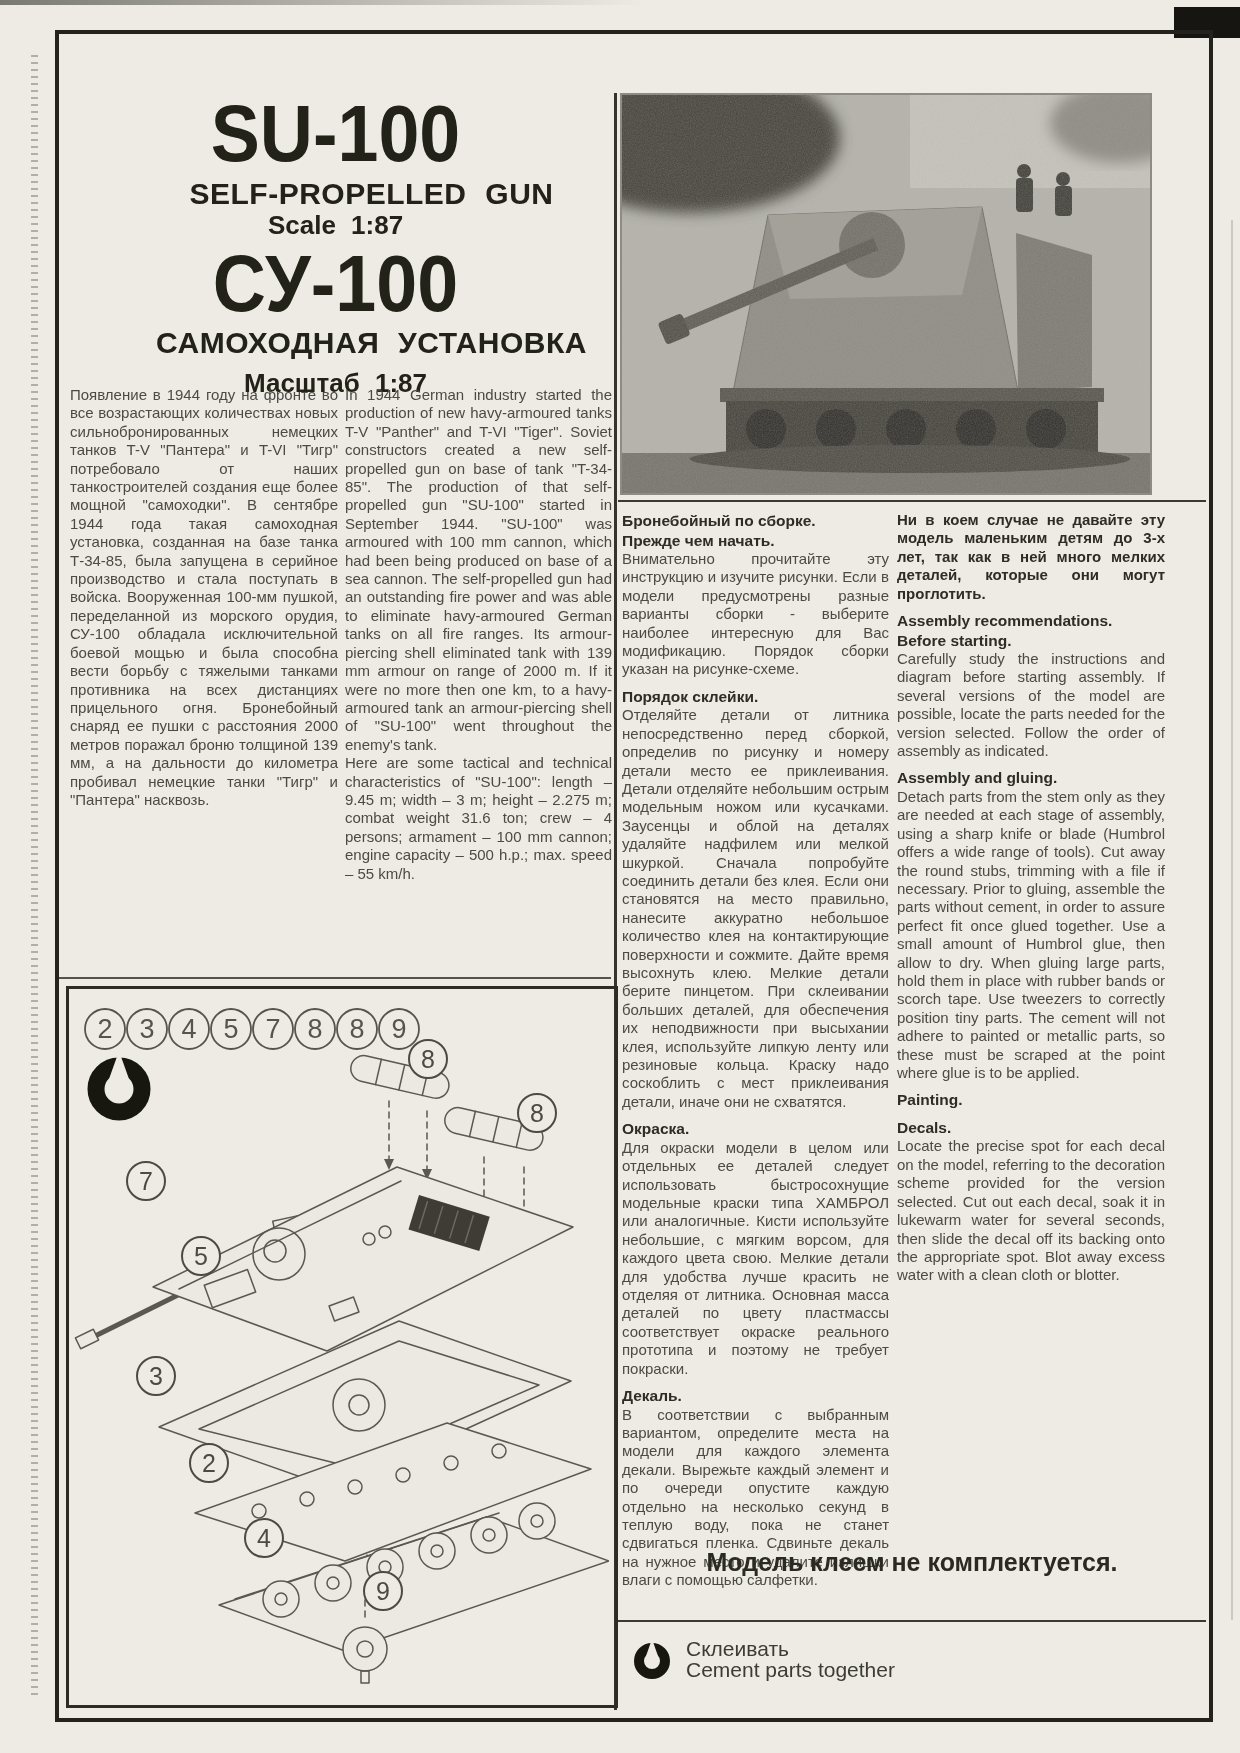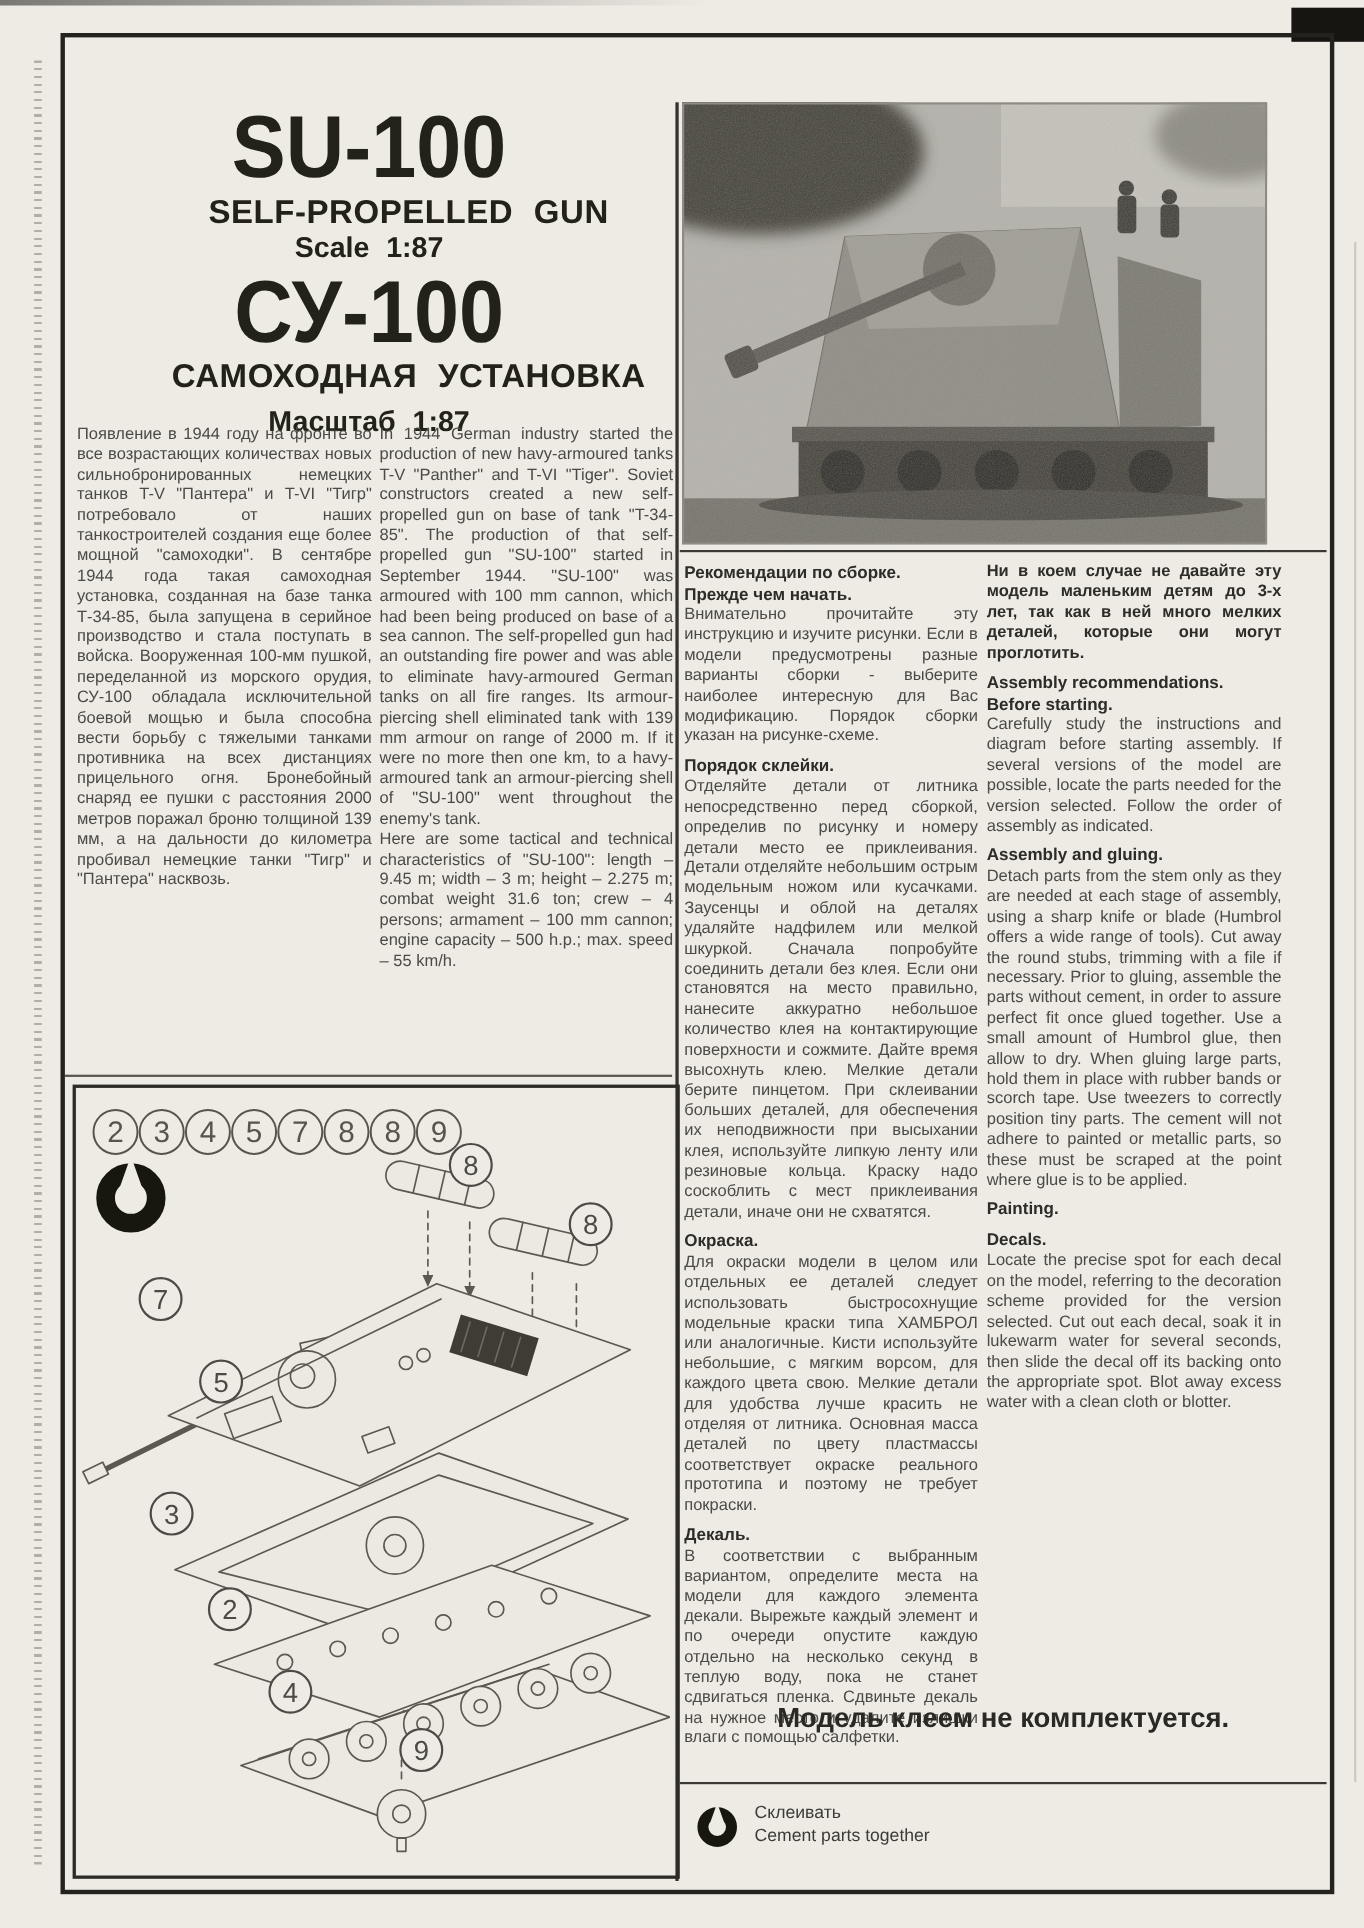--- a/index.html
+++ b/index.html
@@ -26,21 +26,21 @@
   .mast-scale{font-size:26px;line-height:28px;word-spacing:8px;}
   
   .col{font-size:15px;line-height:18.4px;text-align:justify;}
   .col p{margin:0;}
   .col .sec{margin-top:8px;}
   .h{font-weight:bold;color:#2d2c26;text-align:left;line-height:19.5px;font-size:15.5px;}
   .bold-p{font-weight:bold;color:#2d2c26;}
   .no-glue{left:618px;top:1548px;width:588px;text-align:center;font-weight:bold;
            font-size:25px;color:#2a2923;}
   
-  .legend-text{font-size:16px;line-height:21px;color:#3c3b35;}
+  .legend-text{font-size:21px;line-height:21px;color:#3c3b35;}
   
   .dbox{left:66px;top:986px;width:546px;height:716px;border:3px solid #2c2b25;}
   .dnum{font-family:"Liberation Sans",sans-serif;font-size:27px;fill:#56544d;text-anchor:middle;}
   .cnum{font-family:"Liberation Sans",sans-serif;font-size:25px;fill:#4c4a44;text-anchor:middle;}
   .dcirc{fill:none;stroke:#56544d;stroke-width:1.8;}
   .ccirc{fill:#edebe4;stroke:#4c4a44;stroke-width:2;}
   .art{fill:none;stroke:#5a5850;stroke-width:1.5;stroke-linejoin:round;stroke-linecap:round;}
   .artf{fill:#ebe9e1;}
   .dash{stroke-dasharray:6 5;}
 </style>
@@ -116,21 +116,21 @@
 
   <div class="abs col" style="left:70px;top:386px;width:268px;">
     <p>Появление в 1944 году на фронте во все возрастающих количествах новых сильнобронированных немецких танков T-V "Пантера" и T-VI "Тигр" потребовало от наших танкостроителей создания еще более мощной "самоходки". В сентябре 1944 года такая самоходная установка, созданная на базе танка Т-34-85, была запущена в серийное производство и стала поступать в войска. Вооруженная 100-мм пушкой, переделанной из морского орудия, СУ-100 обладала исключительной боевой мощью и была способна вести борьбу с тяжелыми танками противника на всех дистанциях прицельного огня. Бронебойный снаряд ее пушки с расстояния 2000 метров поражал броню толщиной 139 мм, а на дальности до километра пробивал немецкие танки "Тигр" и "Пантера" насквозь.</p>
   </div>
   <div class="abs col" style="left:345px;top:386px;width:267px;">
     <p>In 1944 German industry started the production of new havy-armoured tanks T-V "Panther" and T-VI "Tiger". Soviet constructors created a new self-propelled gun on base of tank "T-34-85". The production of that self-propelled gun "SU-100" started in September 1944. "SU-100" was armoured with 100 mm cannon, which had been being produced on base of a sea cannon. The self-propelled gun had an outstanding fire power and was able to eliminate havy-armoured German tanks on all fire ranges. Its armour-piercing shell eliminated tank with 139 mm armour on range of 2000 m. If it were no more then one km, to a havy-armoured tank an armour-piercing shell of "SU-100" went throughout the enemy's tank.</p>
     <p>Here are some tactical and technical characteristics of "SU-100": length – 9.45 m; width – 3 m; height – 2.275 m; combat weight 31.6 ton; crew – 4 persons; armament – 100 mm cannon; engine capacity – 500 h.p.; max. speed – 55 km/h.</p>
   </div>
 
   <div class="abs col" style="left:622px;top:511px;width:267px;">
-    <div class="h">Рекомендации по сборке.</div>
+    <div class="h">Бронебойный по сборке.</div>
     <div class="h">Прежде чем начать.</div>
     <p>Внимательно прочитайте эту инструкцию и изучите рисунки. Если в модели предусмотрены разные варианты сборки - выберите наиболее интересную для Вас модификацию. Порядок сборки указан на рисунке-схеме.</p>
     <div class="h sec">Порядок склейки.</div>
     <p>Отделяйте детали от литника непосредственно перед сборкой, определив по рисунку и номеру детали место ее приклеивания. Детали отделяйте небольшим острым модельным ножом или кусачками. Заусенцы и облой на деталях удаляйте надфилем или мелкой шкуркой. Сначала попробуйте соединить детали без клея. Если они становятся на место правильно, нанесите аккуратно небольшое количество клея на контактирующие поверхности и сожмите. Дайте время высохнуть клею. Мелкие детали берите пинцетом. При склеивании больших деталей, для обеспечения их неподвижности при высыхании клея, используйте липкую ленту или резиновые кольца. Краску надо соскоблить с мест приклеивания детали, иначе они не схватятся.</p>
     <div class="h sec">Окраска.</div>
     <p>Для окраски модели в целом или отдельных ее деталей следует использовать быстросохнущие модельные краски типа ХАМБРОЛ или аналогичные. Кисти используйте небольшие, с мягким ворсом, для каждого цвета свою. Мелкие детали для удобства лучше красить не отделяя от литника. Основная масса деталей по цвету пластмассы соответствует окраске реального прототипа и поэтому не требует покраски.</p>
     <div class="h sec">Декаль.</div>
     <p>В соответствии с выбранным вариантом, определите места на модели для каждого элемента декали. Вырежьте каждый элемент и по очереди опустите каждую отдельно на несколько секунд в теплую воду, пока не станет сдвигаться пленка. Сдвиньте декаль на нужное место и удалите излишки влаги с помощью салфетки.</p>
   </div>
 

